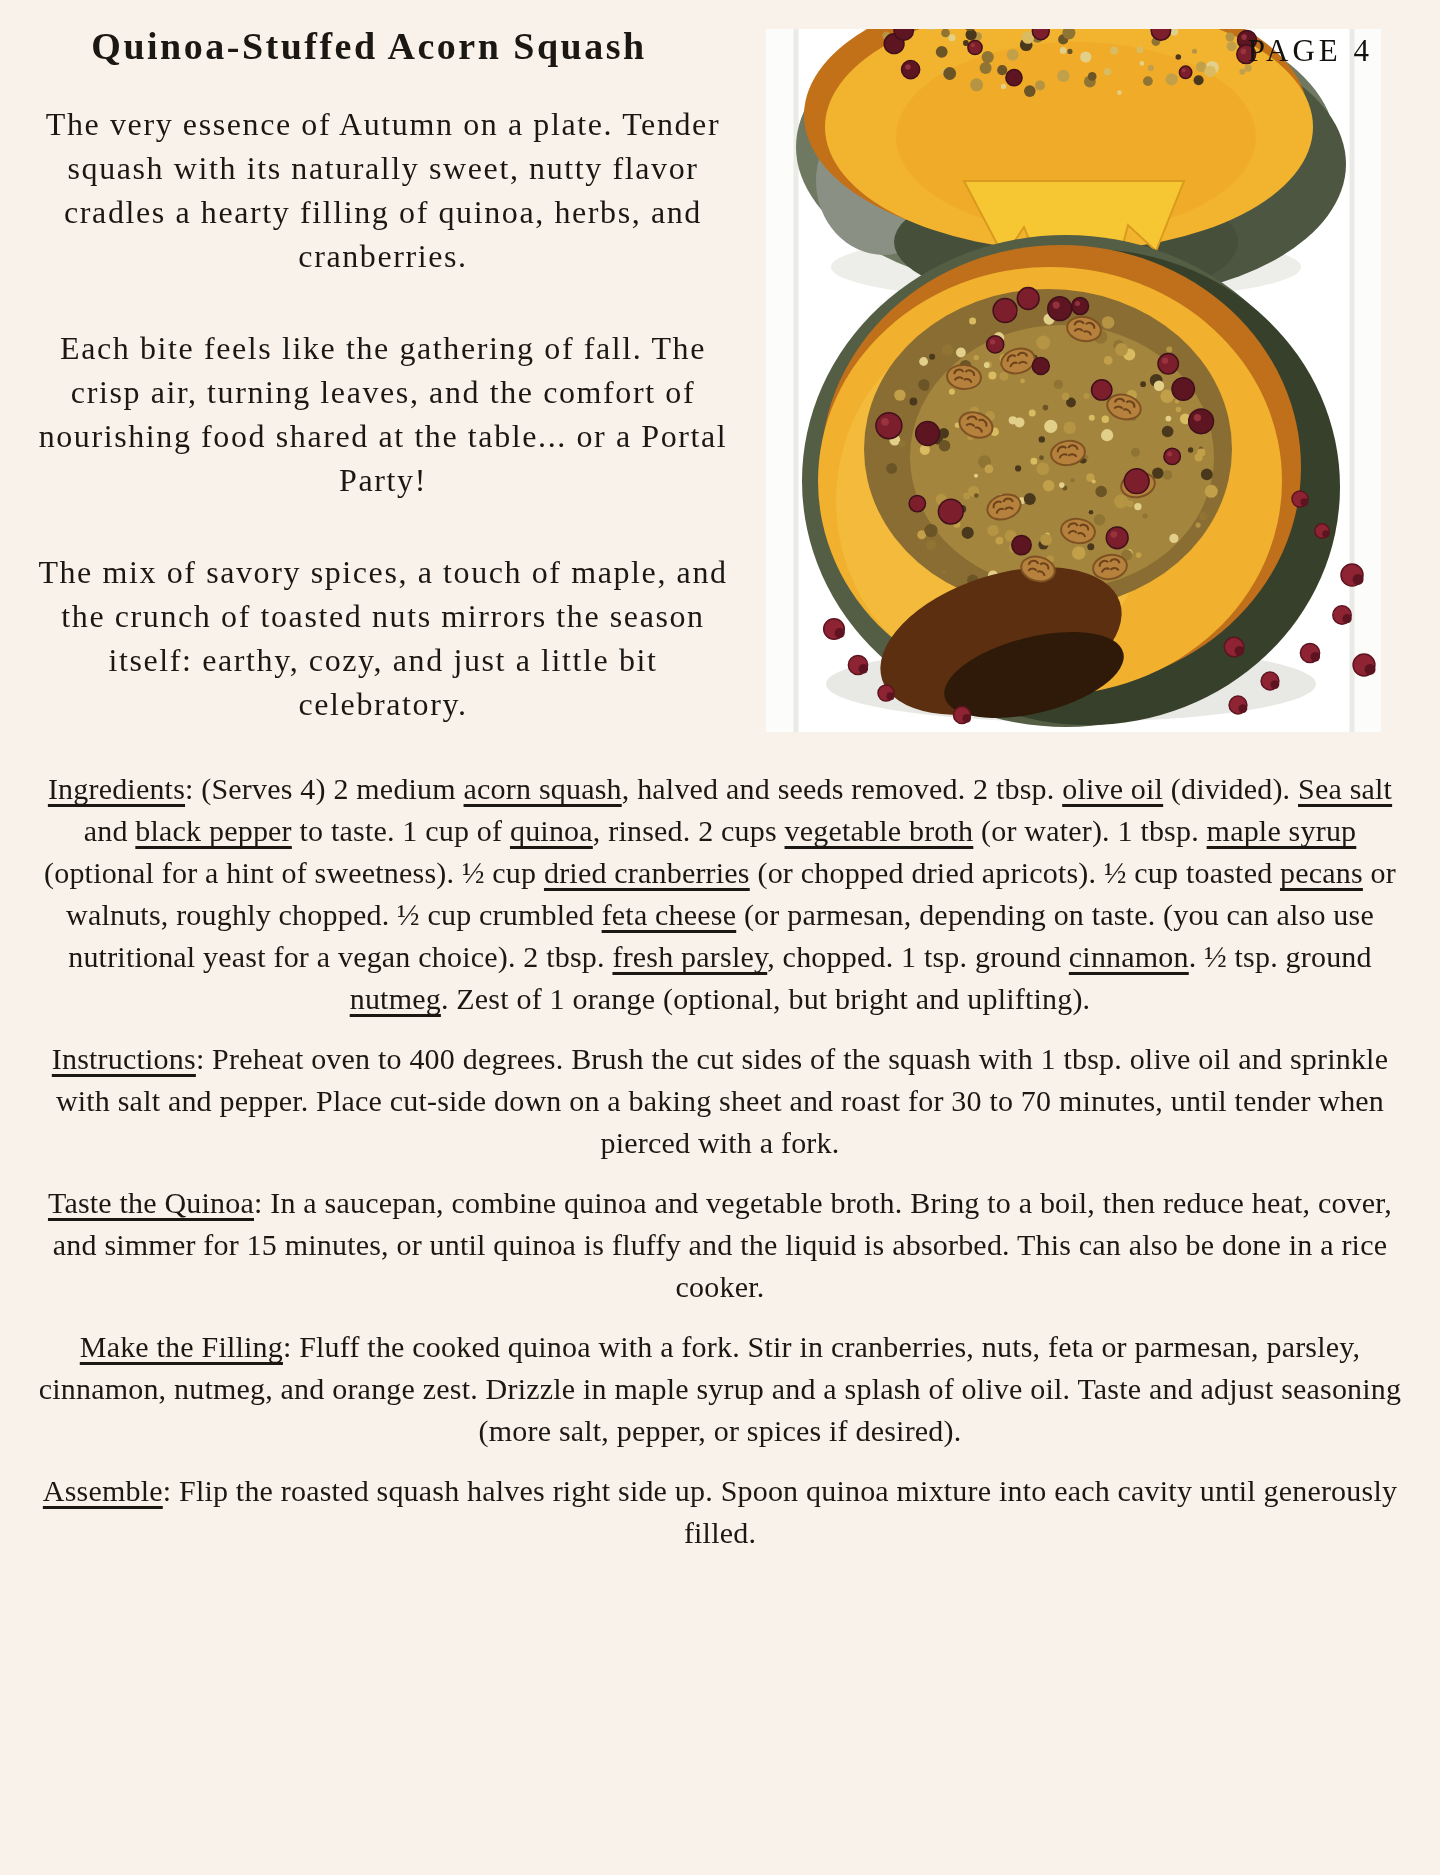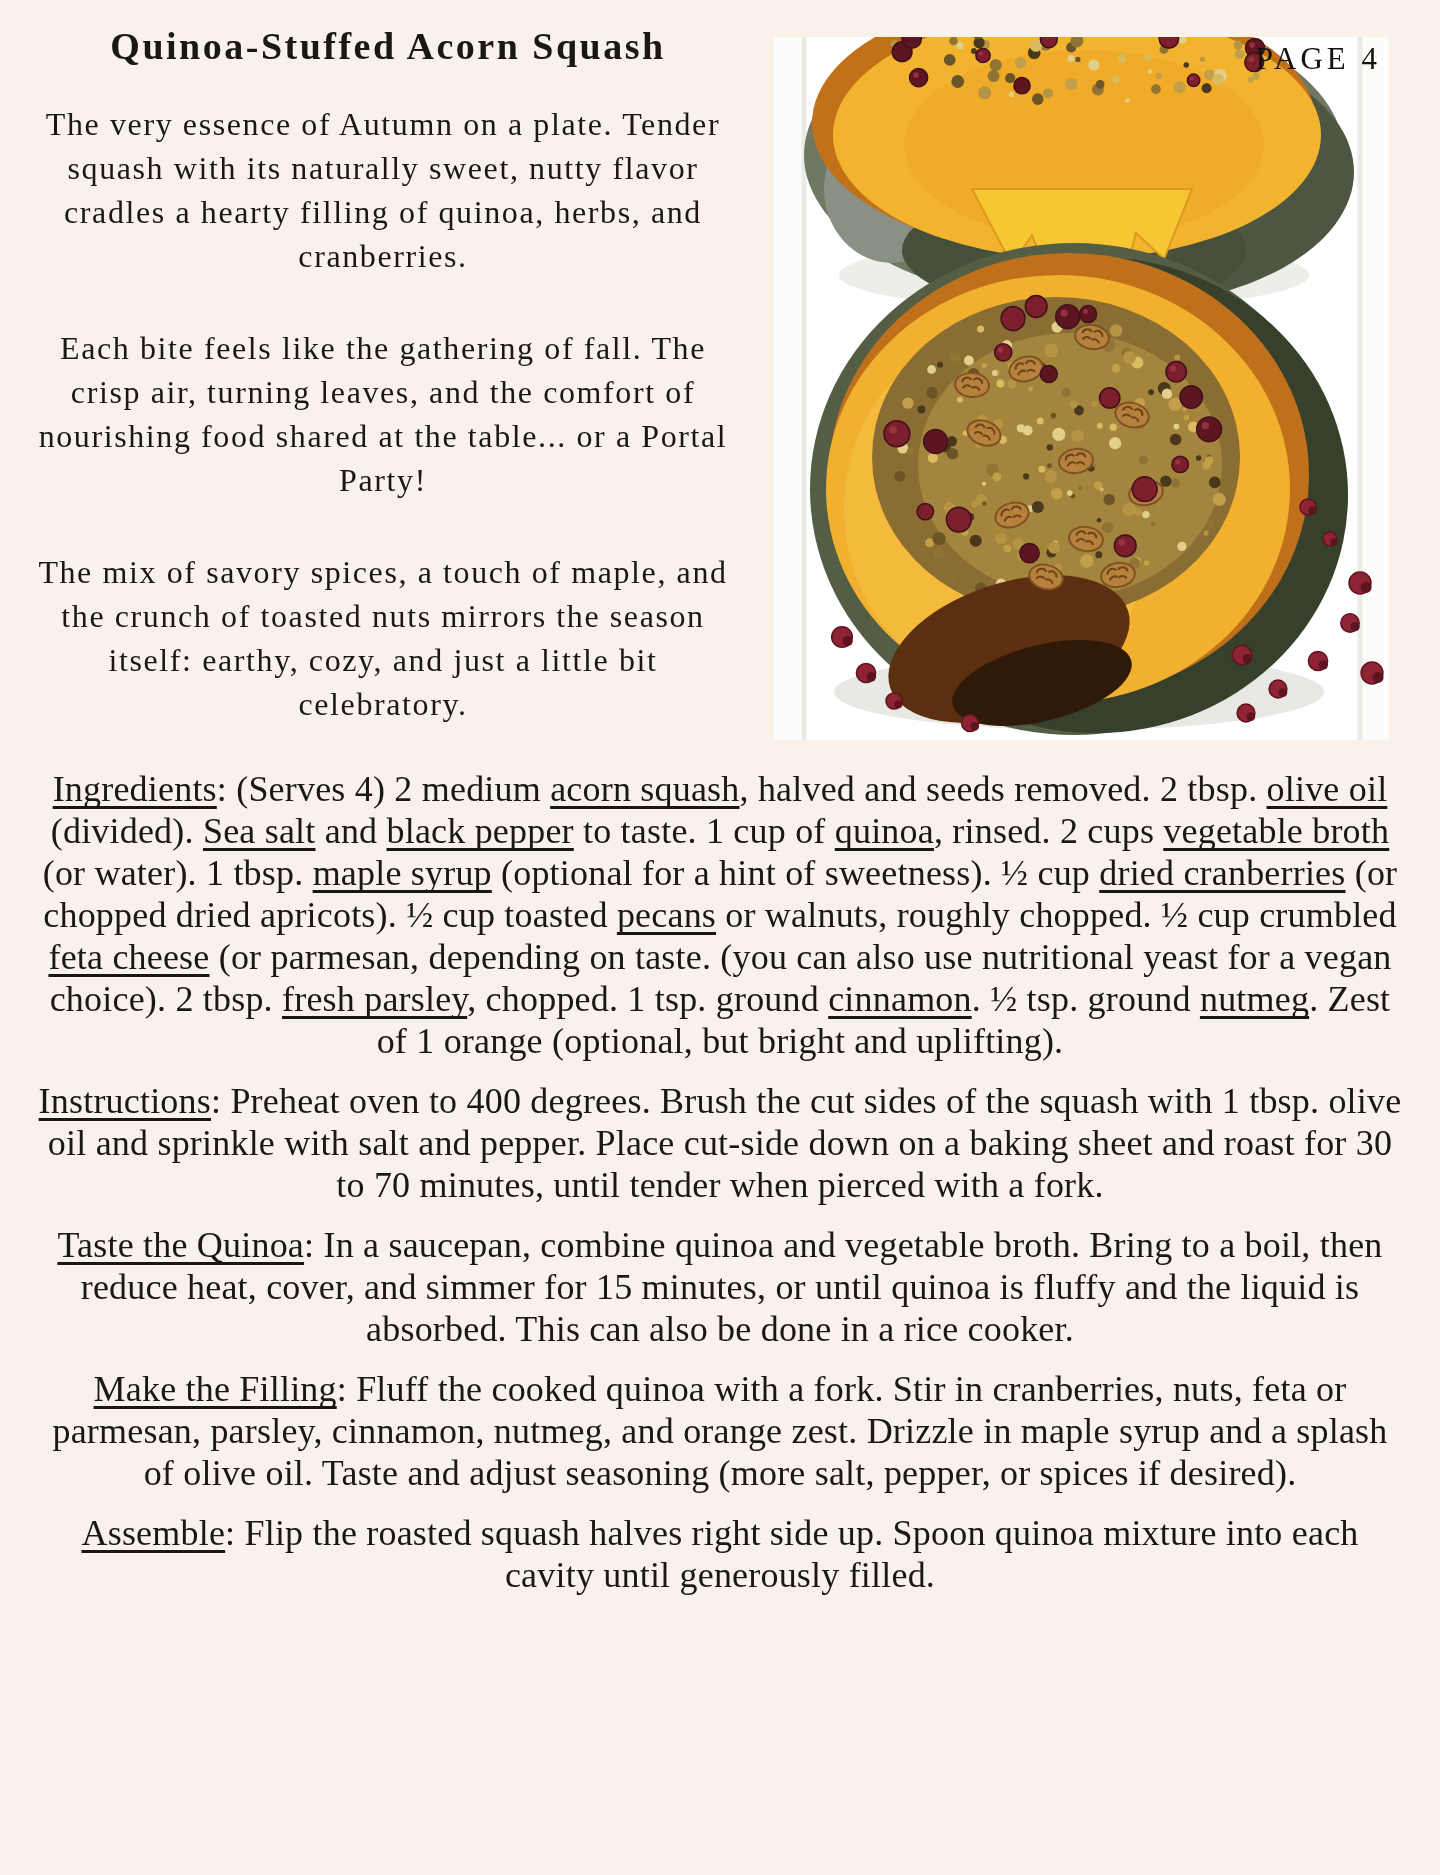--- a/index.html
+++ b/index.html
@@ -11,48 +11,48 @@
   .page{
     position:relative;
     width:1440px;height:1875px;
     margin:0 auto;
     background:var(--page-bg);
     color:var(--ink);
     font-family:"Liberation Serif","DejaVu Serif",serif;
     overflow:hidden;
   }
   .title{
-    position:absolute;left:43px;top:24px;width:690px;
+    position:absolute;left:24px;top:24px;width:690px;
     margin:0;text-align:center;
     font-size:38px;font-weight:700;letter-spacing:2.5px;
   }
   .intro{
     position:absolute;left:28px;top:102px;width:710px;
     text-align:center;
     font-family:Liberation Serif, serif;
   }
   .intro p{
     margin:0 0 48px 0;
     font-size:32px;line-height:44px;letter-spacing:1.6px;
   }
   .photo{
-    position:absolute;left:765px;top:28px;width:615px;height:703px;margin:9px;
+    position:absolute;left:765px;top:28px;width:615px;height:703px;margin:1px;
   }
   .photo svg{display:block;width:615px;height:703px;}
   .page-label{
     position:absolute;top:4px;right:8px;
     font-size:31px;letter-spacing:4px;font-weight:400;color:#14120F;
   }
   .sections{
     position:absolute;left:36px;top:768px;width:1368px;
     text-align:center;
   }
   .sections p{
     margin:0 0 18px 0;
-    font-size:36px;line-height:42px;letter-spacing:0.2px;
+    font-size:30px;line-height:42px;letter-spacing:0.2px;
   }
   .sections p.no-gap{margin-bottom:0;}
   .sections .u{
     text-decoration:underline;
     text-decoration-thickness:2.5px;
     text-underline-offset:5px;
     text-decoration-skip-ink:none;
   }
 </style>
 </head>

